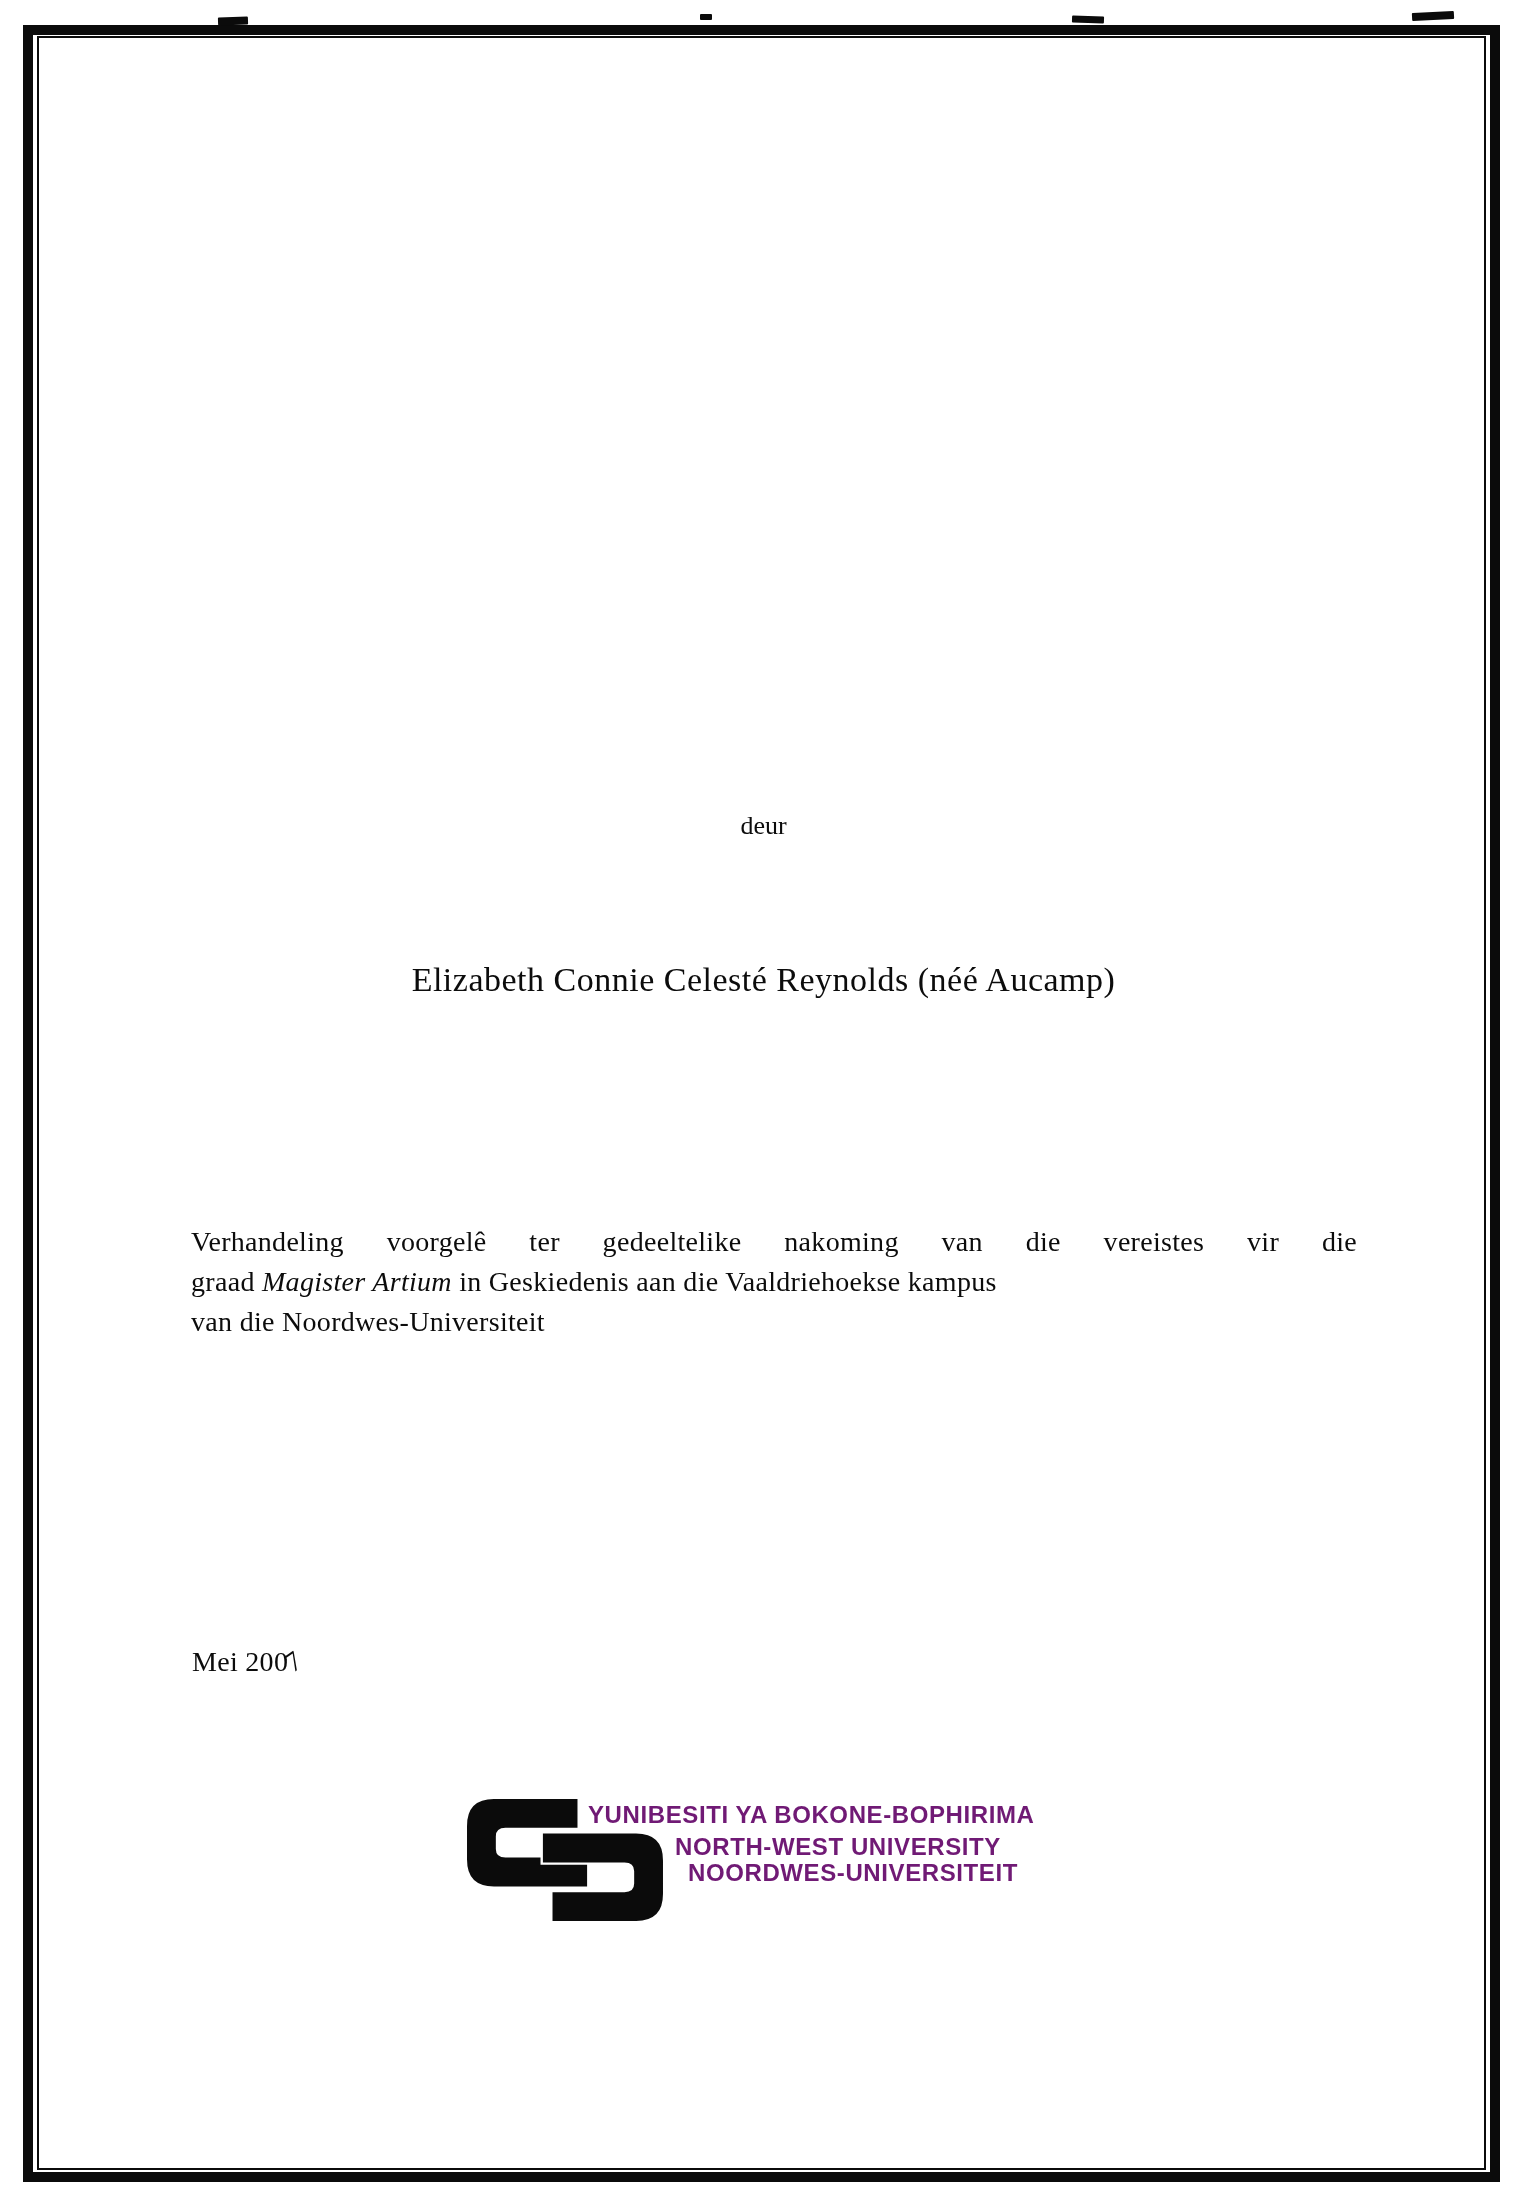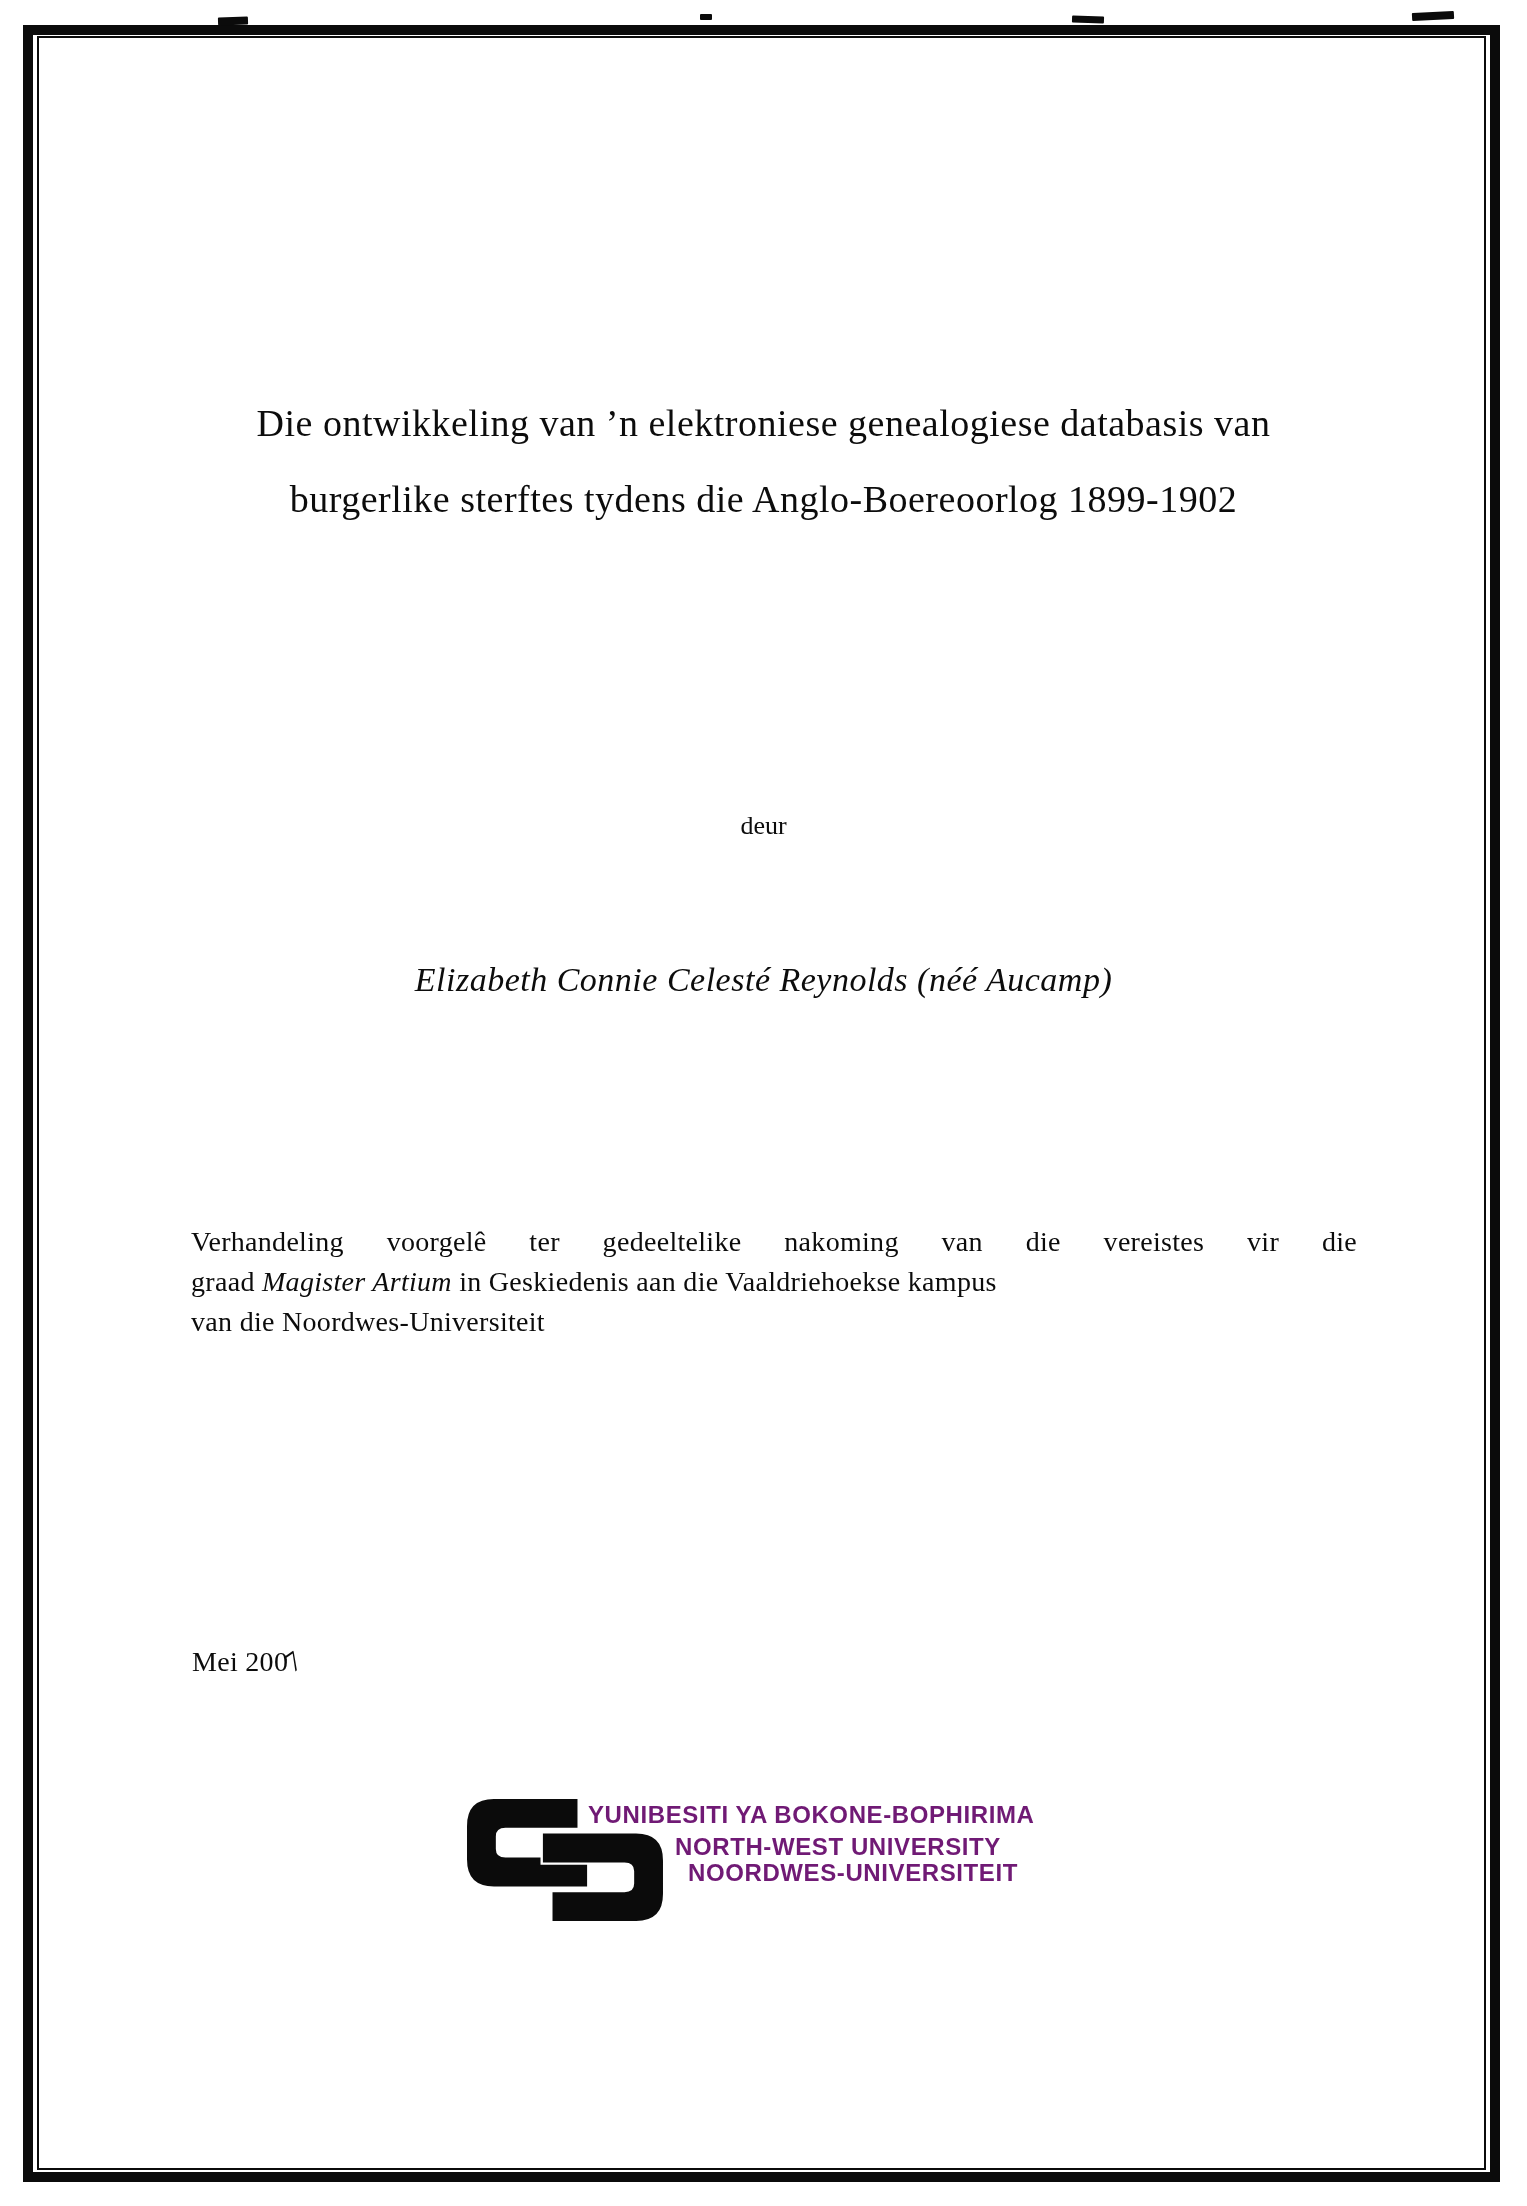--- a/index.html
+++ b/index.html
@@ -20,21 +20,21 @@
   .title-block{
     position:absolute;left:80px;right:80px;top:385px;text-align:center;
     font-size:38px;line-height:76px;letter-spacing:.5px;
   }
   .byline{
     position:absolute;left:0;right:0;top:810px;text-align:center;
     font-size:26px;line-height:32px;
   }
   .author{
     position:absolute;left:0;right:0;top:958px;text-align:center;
-    font-size:34px;line-height:44px;letter-spacing:.5px;font-style:italic;
+    font-size:34px;line-height:44px;letter-spacing:.5px;
   }
   .submission{
     position:absolute;left:191px;top:1222px;width:1166px;
     font-size:28px;line-height:40px;letter-spacing:.3px;
   }
   .sub-justify{text-align:justify;text-align-last:justify;}
   .italic{font-style:italic;}
   .supervisor-block{
     position:absolute;left:192px;top:1641px;
     font-size:28px;line-height:41px;letter-spacing:.3px;
@@ -57,24 +57,20 @@
 
 <div class="page">
 
   <div class="frame-outer"></div>
   <div class="frame-inner"></div>
   <div class="speck s1"></div>
   <div class="speck s2"></div>
   <div class="speck s3"></div>
   <div class="speck s4"></div>
 
-  <div class="title-block">
-    <div>Die ontwikkeling van ’n elektroniese genealogiese databasis van</div>
-    <div>burgerlike sterftes tydens die Anglo-Boereoorlog 1899-1902</div>
-  </div>
 
   <div class="byline">deur</div>
 
   <div class="author">Elizabeth Connie Celesté Reynolds (néé Aucamp)</div>
 
   <div class="submission">
     <div class="sub-justify">Verhandeling voorgelê ter gedeeltelike nakoming van die vereistes vir die</div>
     <div><span>graad </span><span class="italic">Magister Artium</span><span> in Geskiedenis aan die Vaaldriehoekse kampus</span></div>
     <div>van die Noordwes-Universiteit</div>
   </div>

